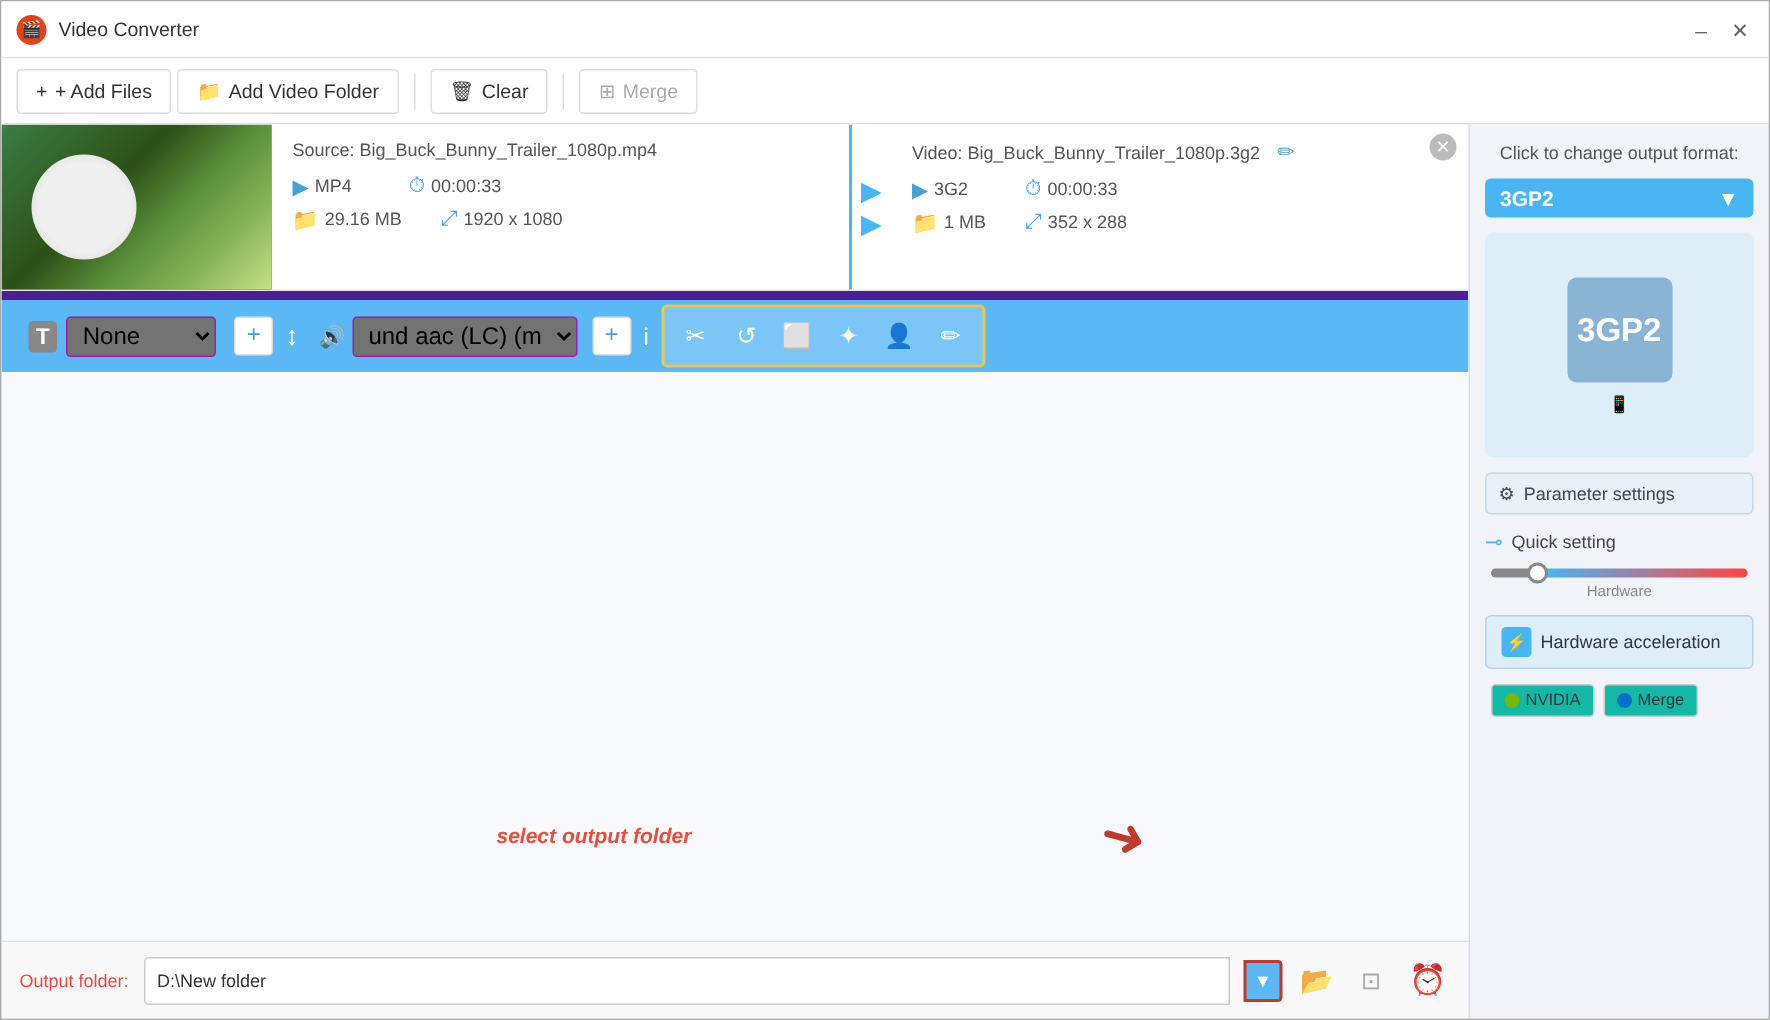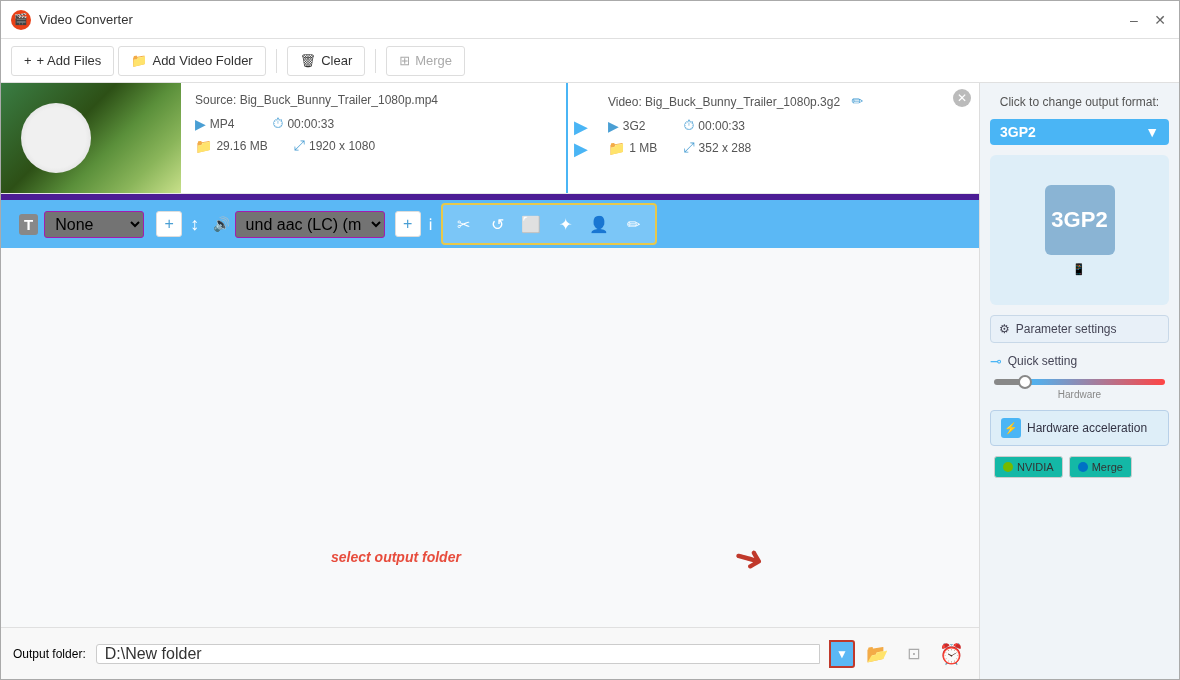--- a/index.html
+++ b/index.html
@@ -405,30 +405,30 @@
       background: #f8f8f8;
       border-top: 1px solid #e0e0e0;
       display: flex;
       align-items: center;
       padding: 0 12px;
       gap: 10px;
       flex-shrink: 0;
     }
     .output-label {
       font-size: 12px;
-      color: #000000;
+      color: #ef4444;
       white-space: nowrap;
     }
     .output-folder-input {
       flex: 1;
-      height: 20px;
+      height: 32px;
       border: 1px solid #ccc;
       border-radius: 3px;
       padding: 0 8px;
-      font-size: 16px;
+      font-size: 12px;
       color: #333;
     }
     .output-dropdown-btn {
       width: 26px;
       height: 28px;
       background: #5bb8f5;
       border: none;
       border-radius: 0 3px 3px 0;
       margin-left: -1px;
       display: flex;

